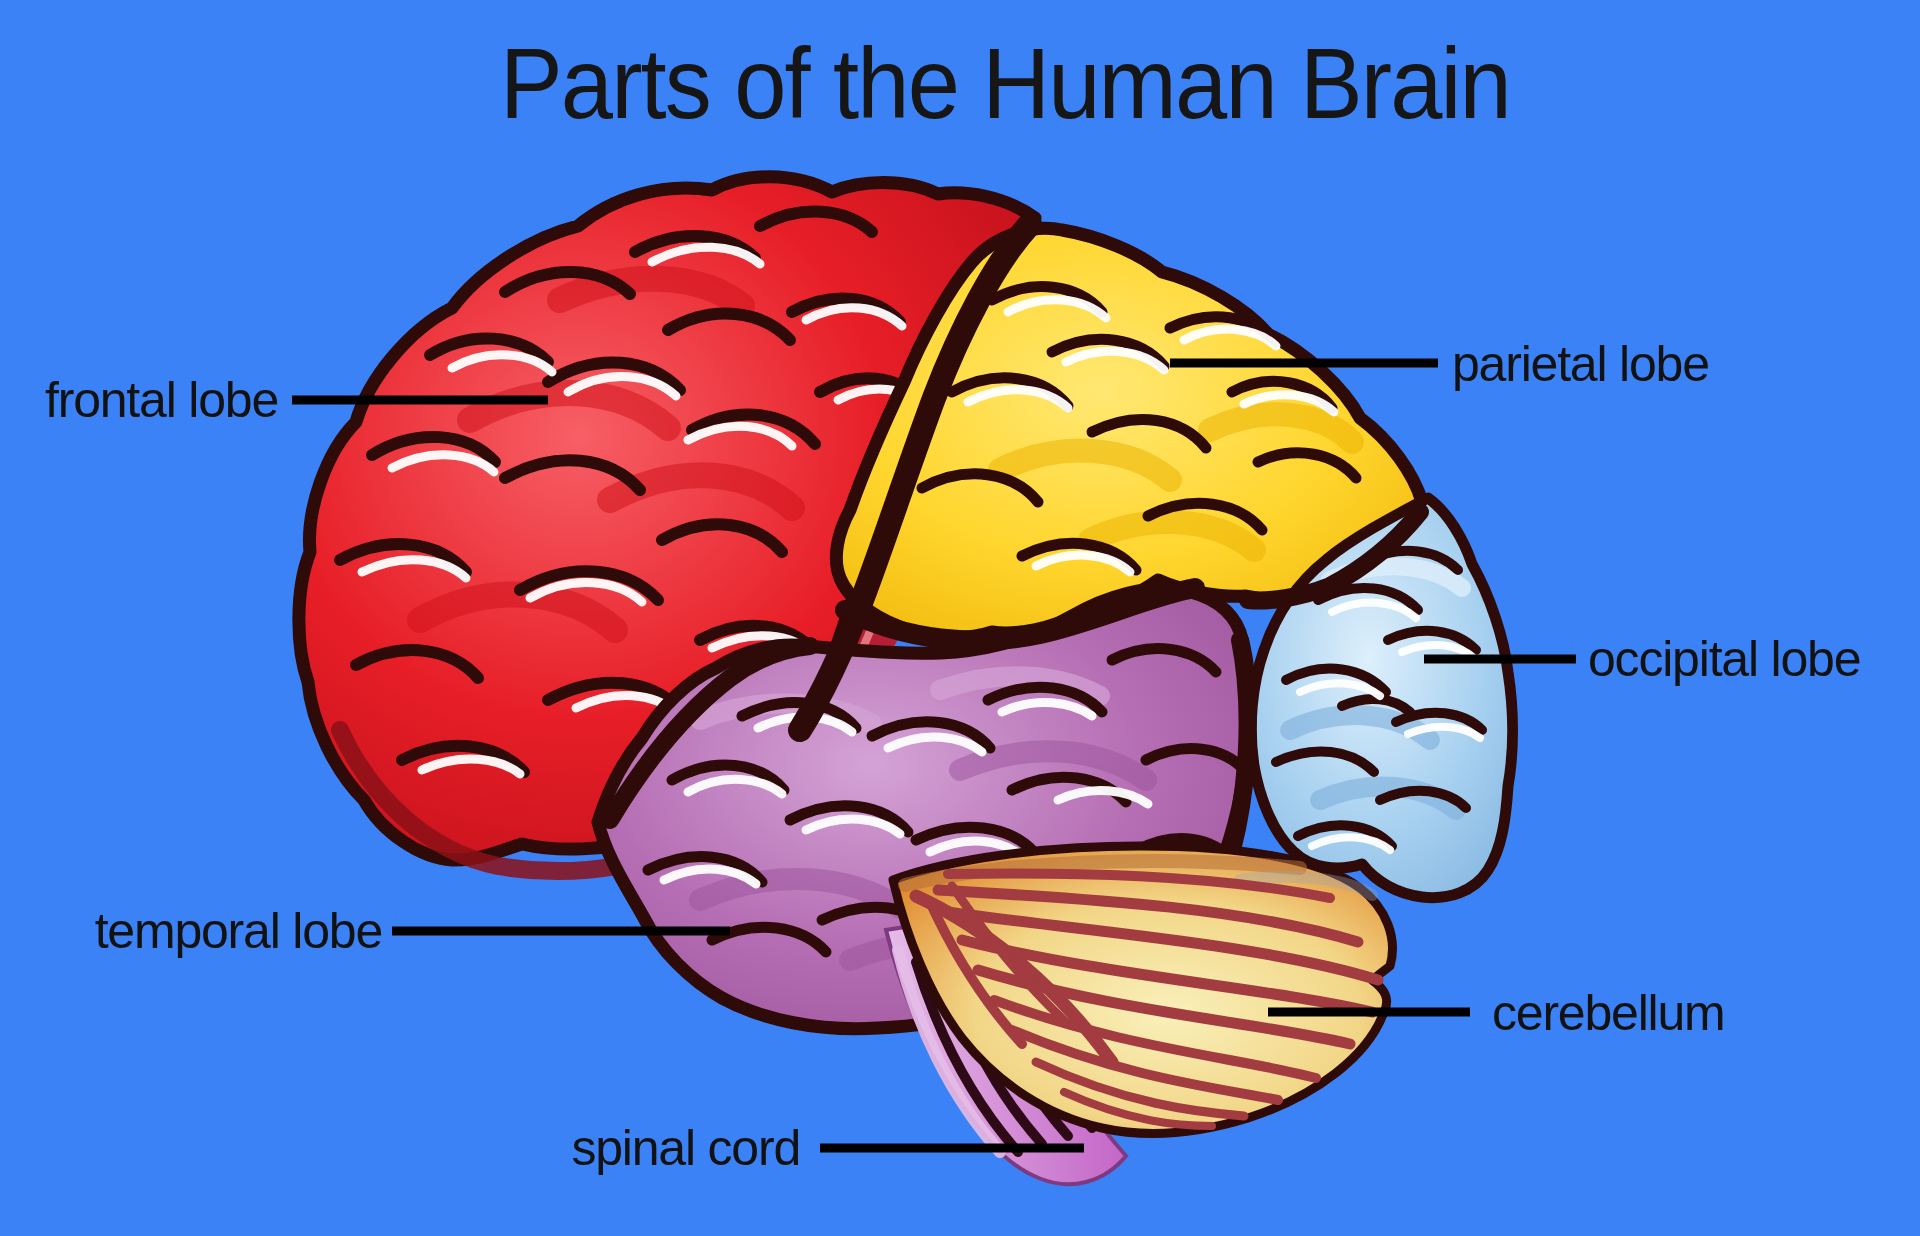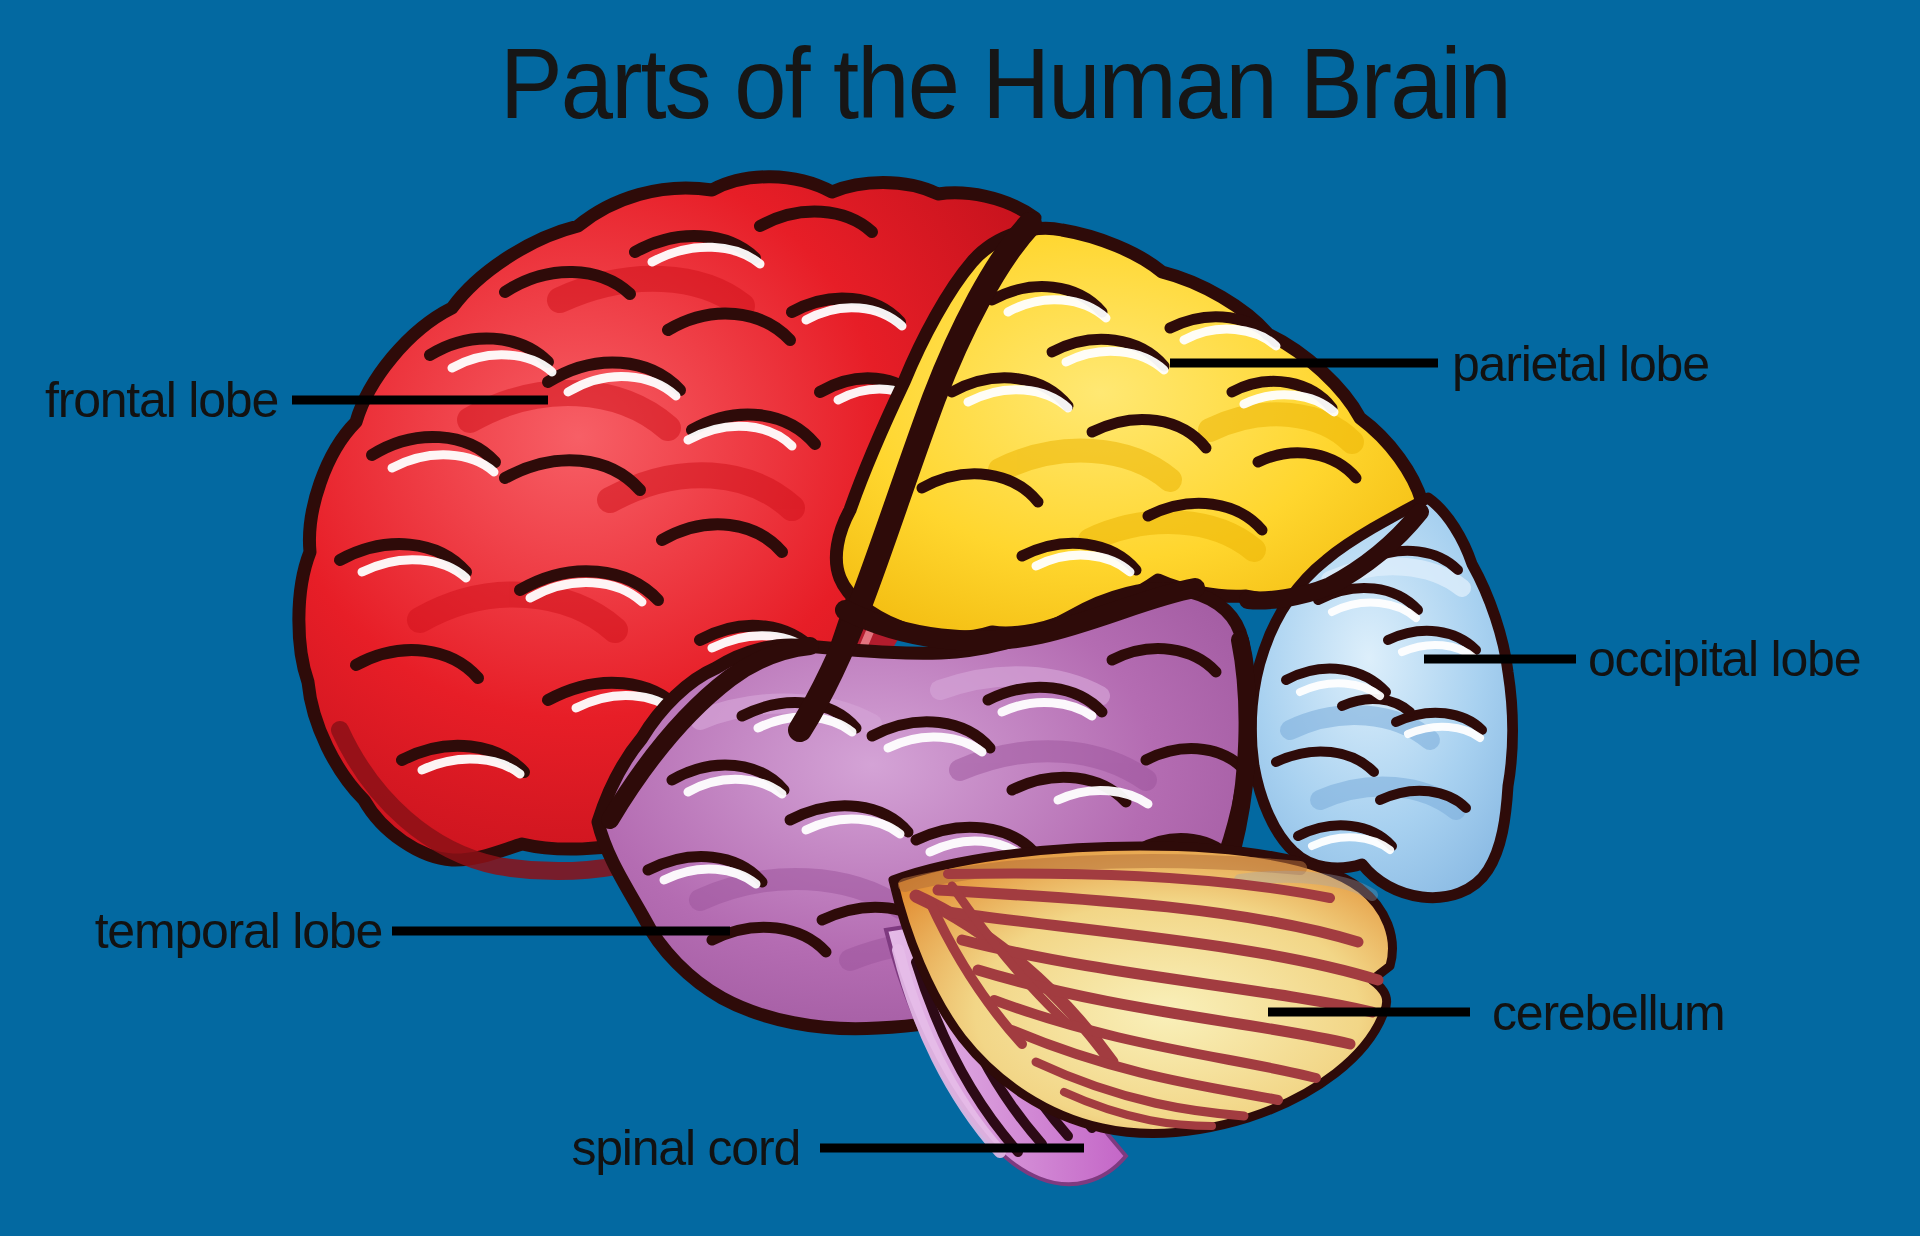--- a/index.html
+++ b/index.html
@@ -1,20 +1,20 @@
 <!DOCTYPE html>
 <html><head>
 <meta charset="utf-8">
 <style>
   html, body { margin: 0; padding: 0; background: #ffffff; }
   .stage {
     position: relative;
     width: 1920px;
     height: 1236px;
-    background: #0369a1;
+    background: #3b82f6;
     overflow: hidden;
     font-family: "Liberation Sans", sans-serif;
   }
   .title {
     position: absolute;
     top: 26px;
     left: 90px;
     right: 0;
     text-align: center;
     font-size: 101px;

